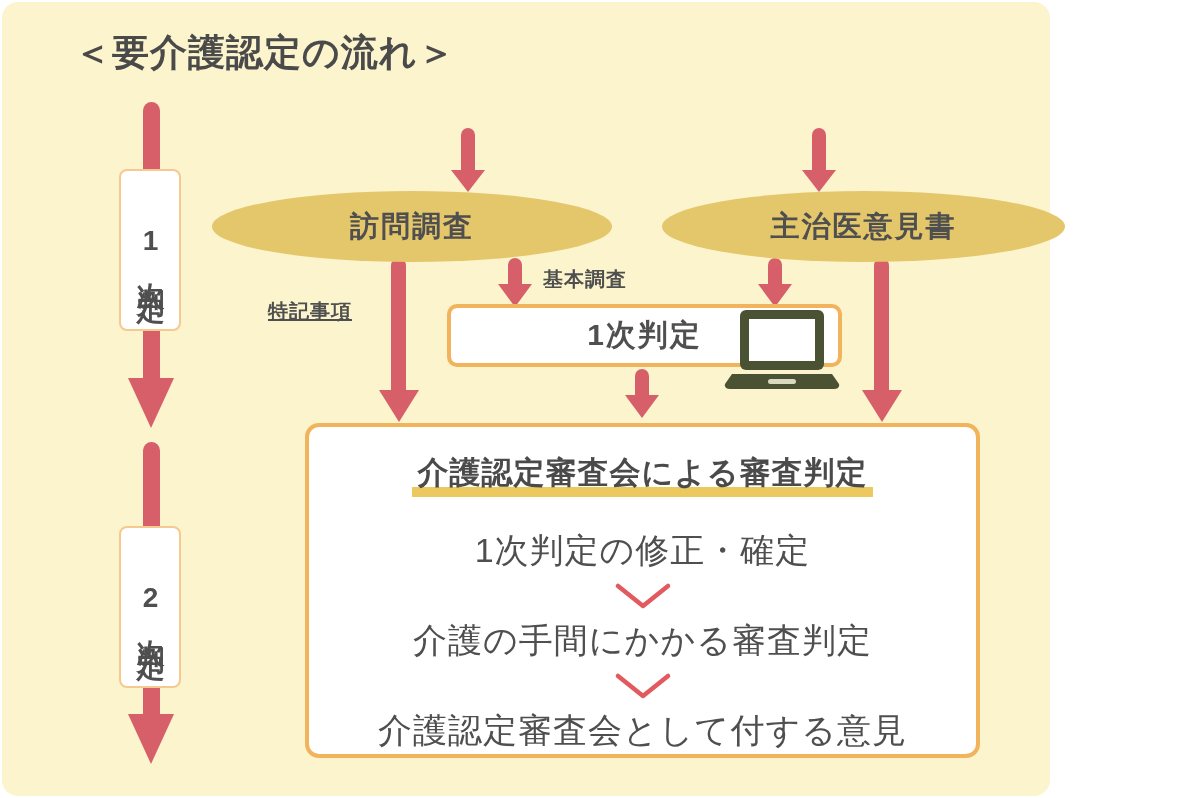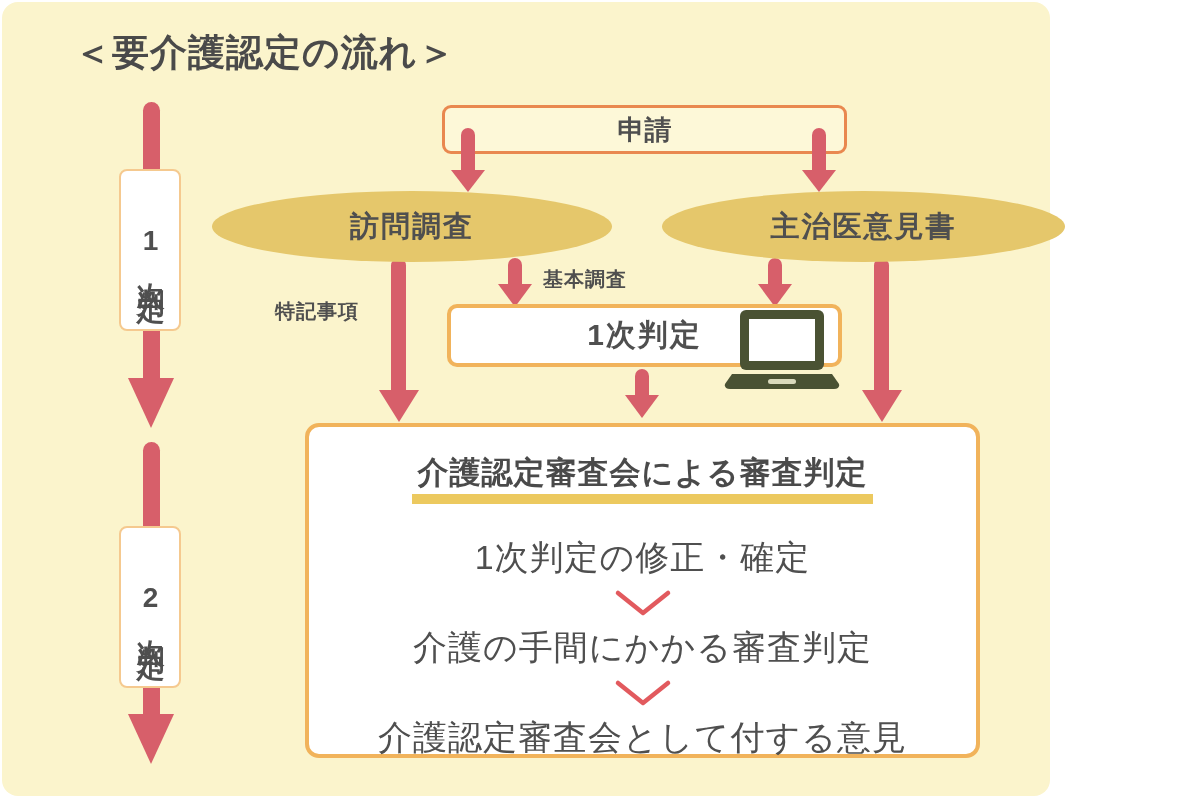--- a/index.html
+++ b/index.html
@@ -86,42 +86,42 @@
     position:absolute;top:189px;height:71px;z-index:3;
     background:var(--ellipse);border-radius:50%;
     display:flex;align-items:center;justify-content:center;
     font-size:29px;font-weight:700;color:var(--text);letter-spacing:2px;
   }
   #visit-survey{left:210px;width:400px;}
   #doctor-opinion{left:660px;width:403px;}
   .annotation{
     position:absolute;font-size:20px;font-weight:700;color:var(--text);z-index:3;letter-spacing:1px;
   }
-  #special-notes{left:273px;top:296px;}
+  #special-notes{left:266px;top:296px;text-decoration:underline;}
   #basic-survey{left:541px;top:264px;}
   .primary-box{
     position:absolute;left:445px;top:302px;width:395px;height:63px;z-index:2;
     background:#ffffff;border:4px solid var(--box-border-gold);border-radius:10px;
     display:flex;align-items:center;justify-content:center;
     font-size:30px;font-weight:700;color:var(--text);letter-spacing:2px;
   }
   .laptop{position:absolute;left:722px;top:306px;width:116px;height:82px;z-index:5;}
   
   .review-box{
     position:absolute;left:303px;top:421px;width:675px;height:335px;z-index:1;
     background:#ffffff;border:4px solid var(--box-border-gold);border-radius:14px;
     display:flex;flex-direction:column;align-items:center;
     padding-top:25px;
   }
   .review-heading{
     font-size:31px;font-weight:700;color:#4a4a4a;letter-spacing:1px;
     margin-bottom:26px;
   }
   .review-heading .hl{
-    display:inline-block;padding:0 5px 10px;
+    display:inline-block;padding:0 5px 3px;
     box-shadow:inset 0 -10px 0 0 var(--highlight);
   }
   .review-step{
     font-size:34px;font-weight:500;color:var(--text);letter-spacing:1px;
     margin:5px 0;
   }
   .chevron{line-height:0;margin:3px 0;}
 </style>
 </head>
 <body>
@@ -139,23 +139,20 @@
   </div>
 
   <div class="arrow rail" id="rail2">
     <div class="shaft"></div>
     <div class="head"></div>
   </div>
   <div class="rail-label" id="rail-label-2">
     <span class="vtext">2次判定</span>
   </div>
 
-  <div class="application-box">
-    <span>申請</span>
-  </div>
 
   <div class="arrow sm" id="a1">
     <div class="shaft"></div>
     <div class="head"></div>
   </div>
   <div class="arrow sm" id="a2">
     <div class="shaft"></div>
     <div class="head"></div>
   </div>
 

